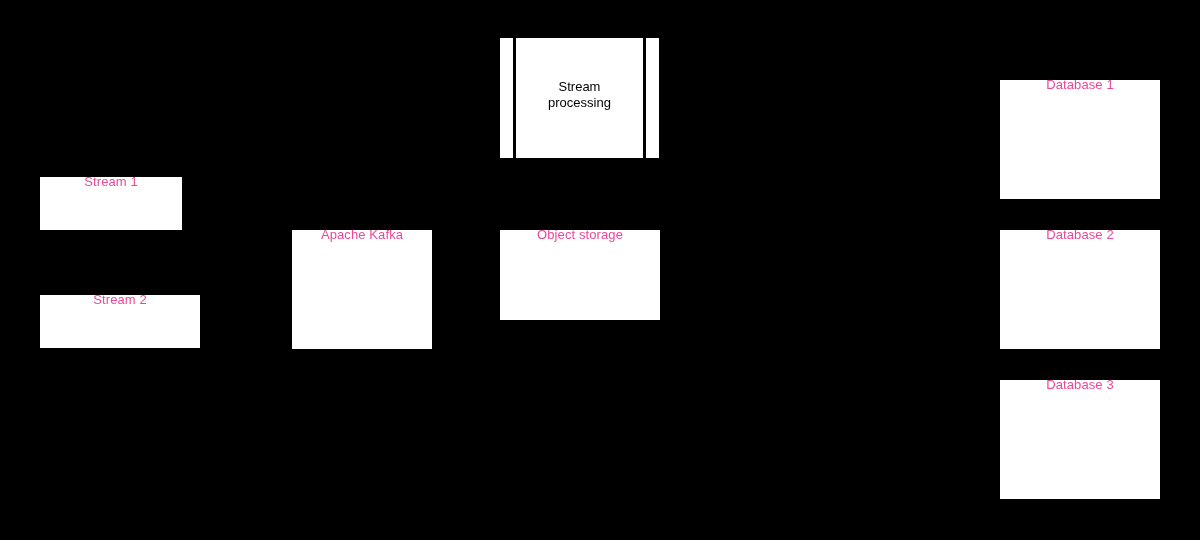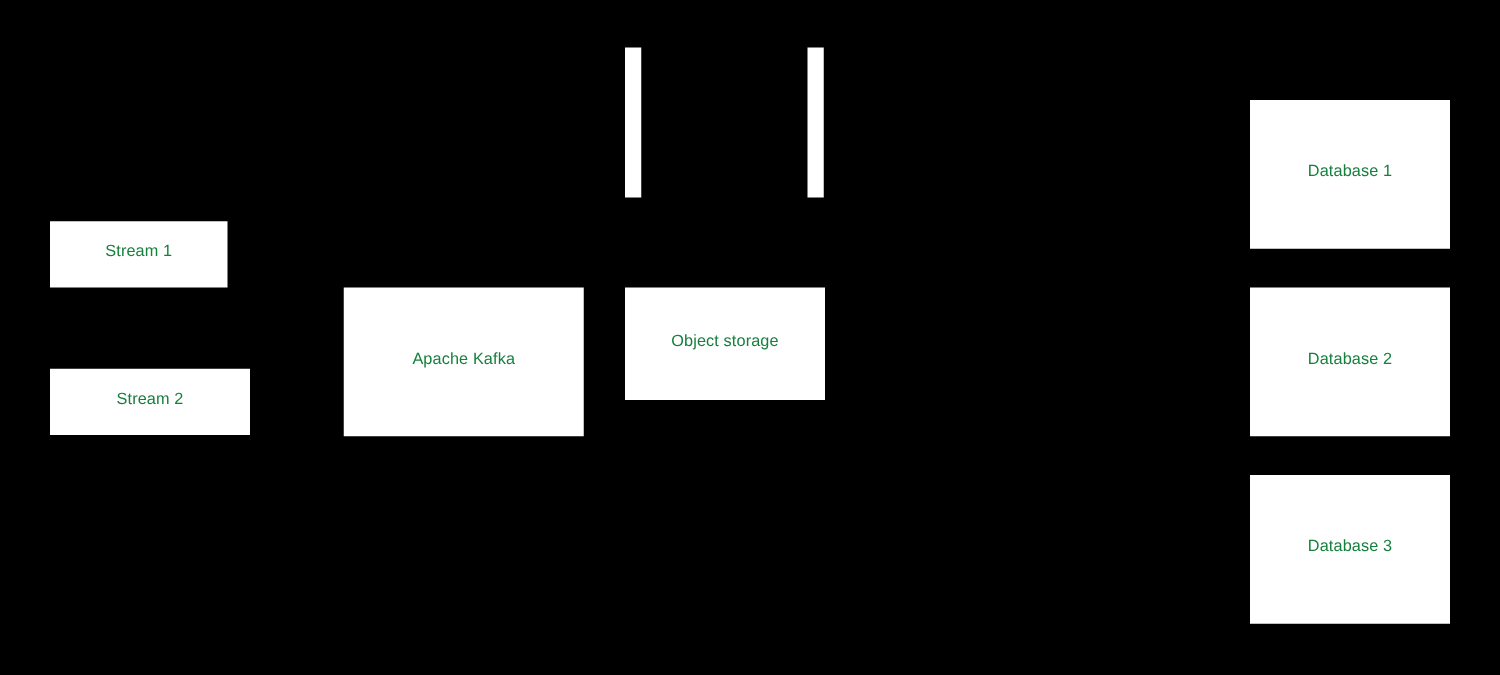--- a/index.html
+++ b/index.html
@@ -18,23 +18,23 @@
     height: 540px;
     background: #000000;
     overflow: hidden;
   }
 
   
   .node {
     position: absolute;
     box-sizing: border-box;
     background: #ffffff;
-    color: #15803d;
+    color: #ec4899;
     display: flex;
-    align-items: center;
+    align-items: flex-start;
     justify-content: center;
     text-align: center;
     font-size: 13px;
     line-height: 15px;
     letter-spacing: 0.1px;
     white-space: pre-line;
     user-select: none;
   }
 
   
@@ -80,31 +80,35 @@
 
   <div class="node" style="left:40px; top:177px; width:142px; height:53px;">
     <span class="lbl-up">Stream 1</span>
   </div>
 
   <div class="node" style="left:40px; top:263px; width:160px; height:53px;margin-top:32px;">
     <span class="lbl-up">Stream 2</span>
   </div>
 
 
-  <div class="node" style="left:275px; top:230px; width:192px; height:119px;">
+  <div class="node" style="left:292px; top:230px; width:140px; height:119px;">
     <span class="lbl-up">Apache Kafka</span>
   </div>
 
   <div class="node" style="left:500px; top:230px; width:160px; height:90px;">
     <span class="lbl-up">Object storage</span>
   </div>
 
   <div class="proc" style="left:500px; top:38px; width:159px; height:120px;">
     <div class="proc-bar left"></div>
     <div class="proc-bar right"></div>
+    <div class="proc-body">
+      <span class="lbl-up">Stream
+processing</span>
+    </div>
   </div>
 
 
   <div class="node" style="left:1000px; top:80px; width:160px; height:119px;">
     <span class="lbl-up">Database 1</span>
   </div>
 
   <div class="node" style="left:1000px; top:230px; width:160px; height:119px;">
     <span class="lbl-up">Database 2</span>
   </div>

